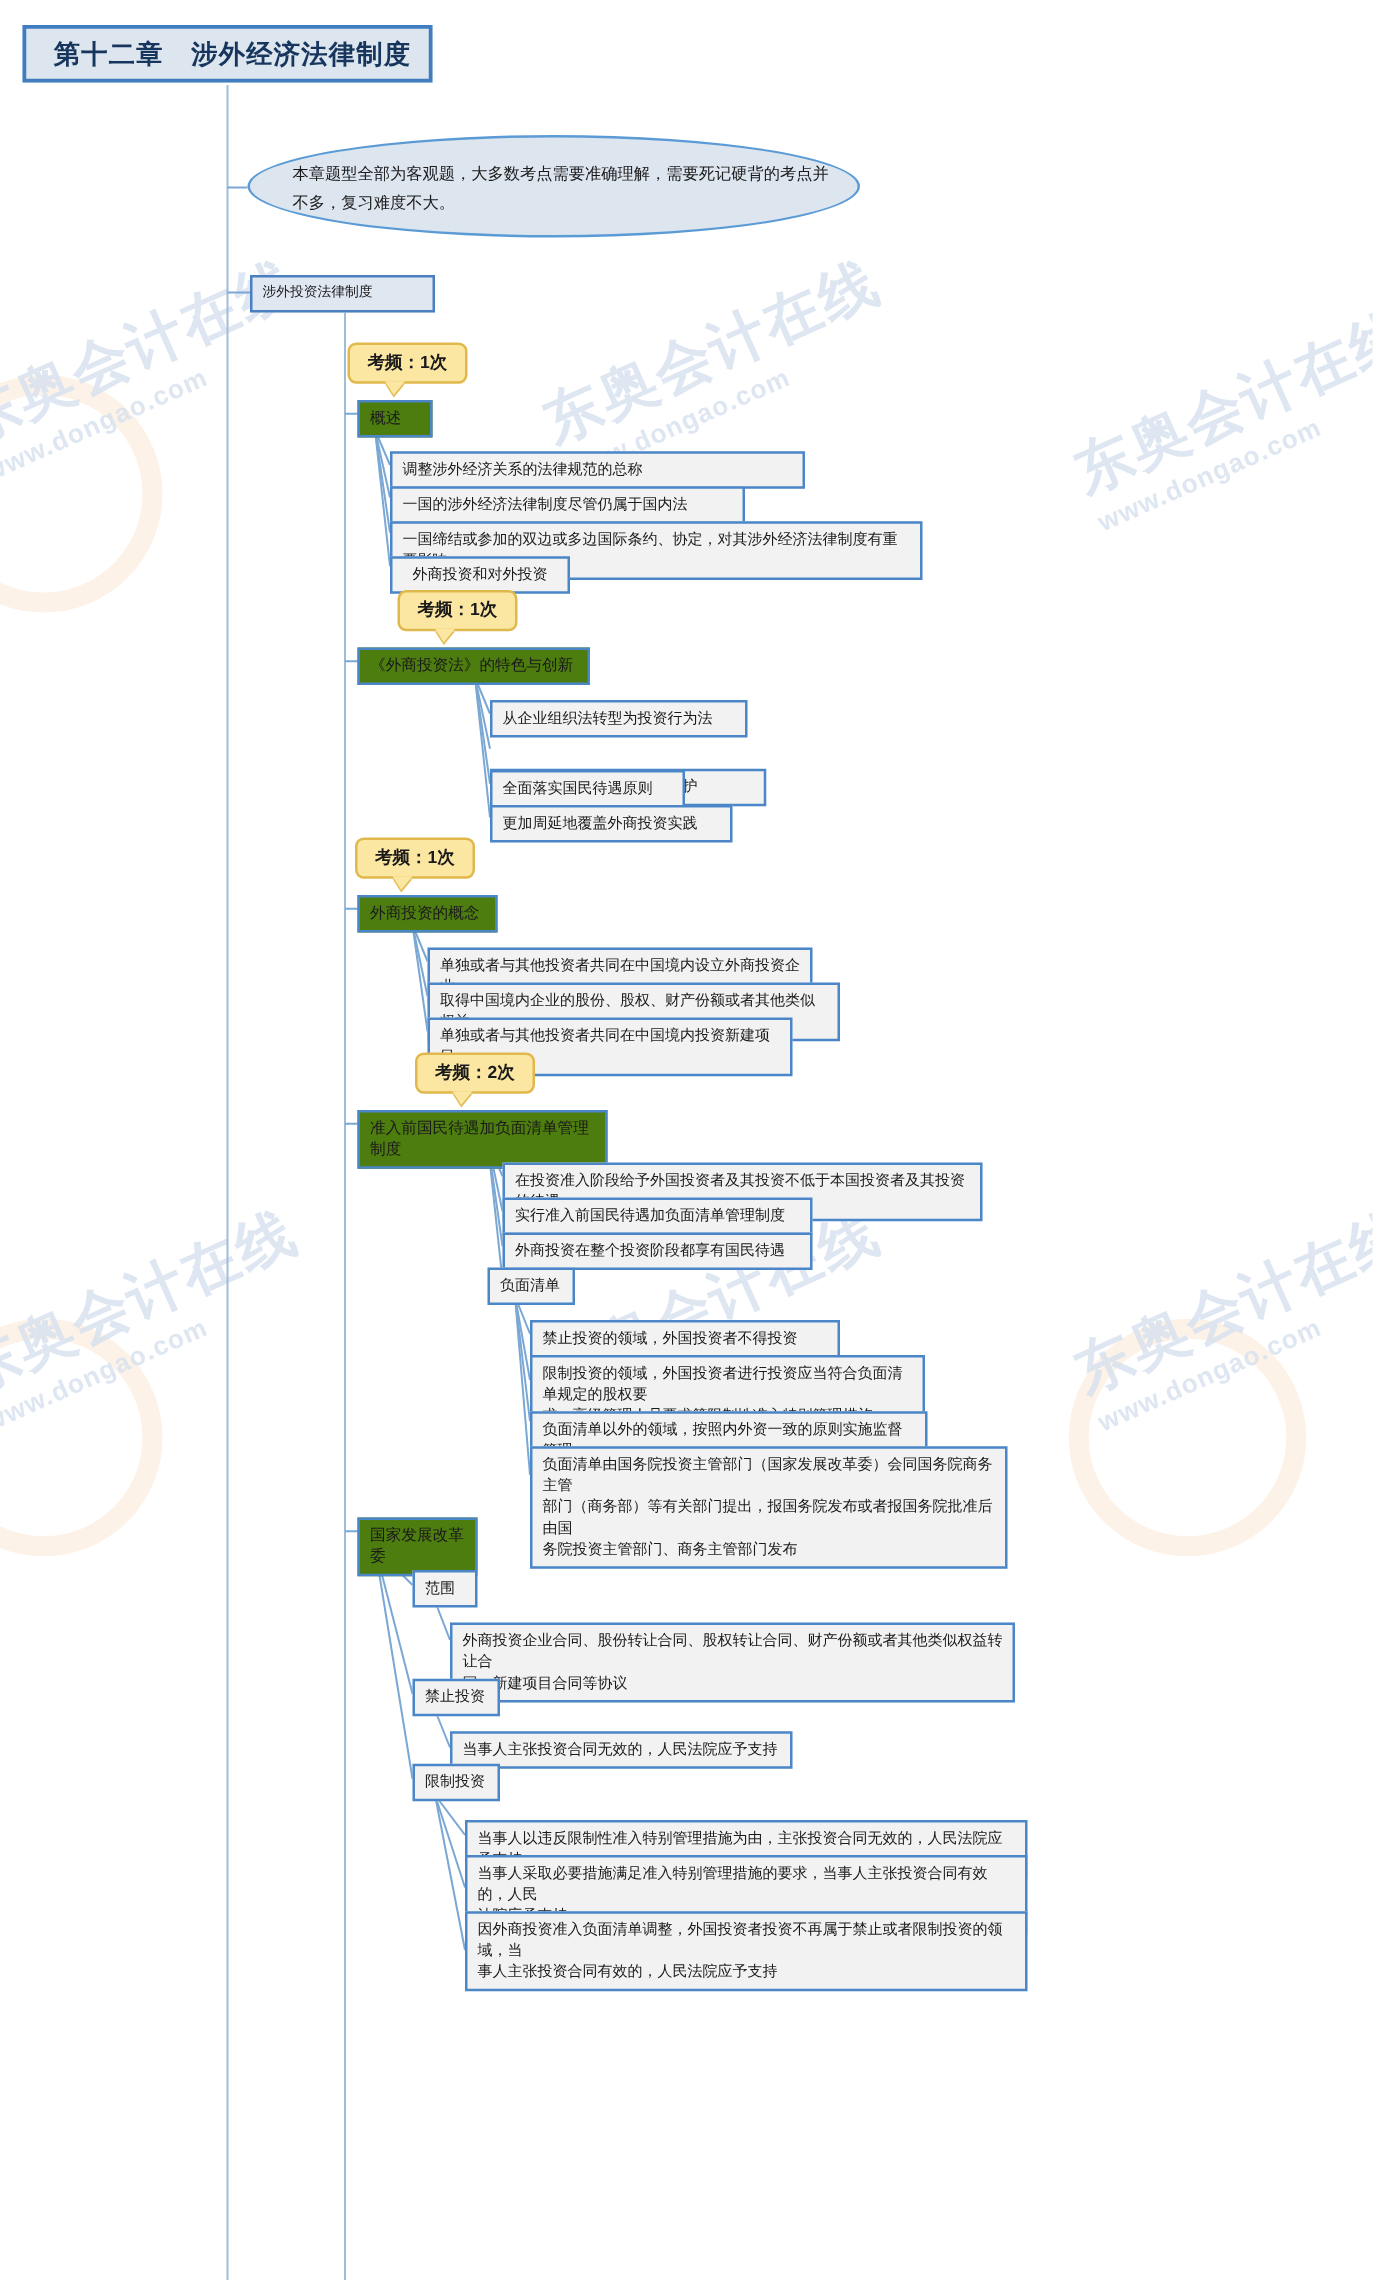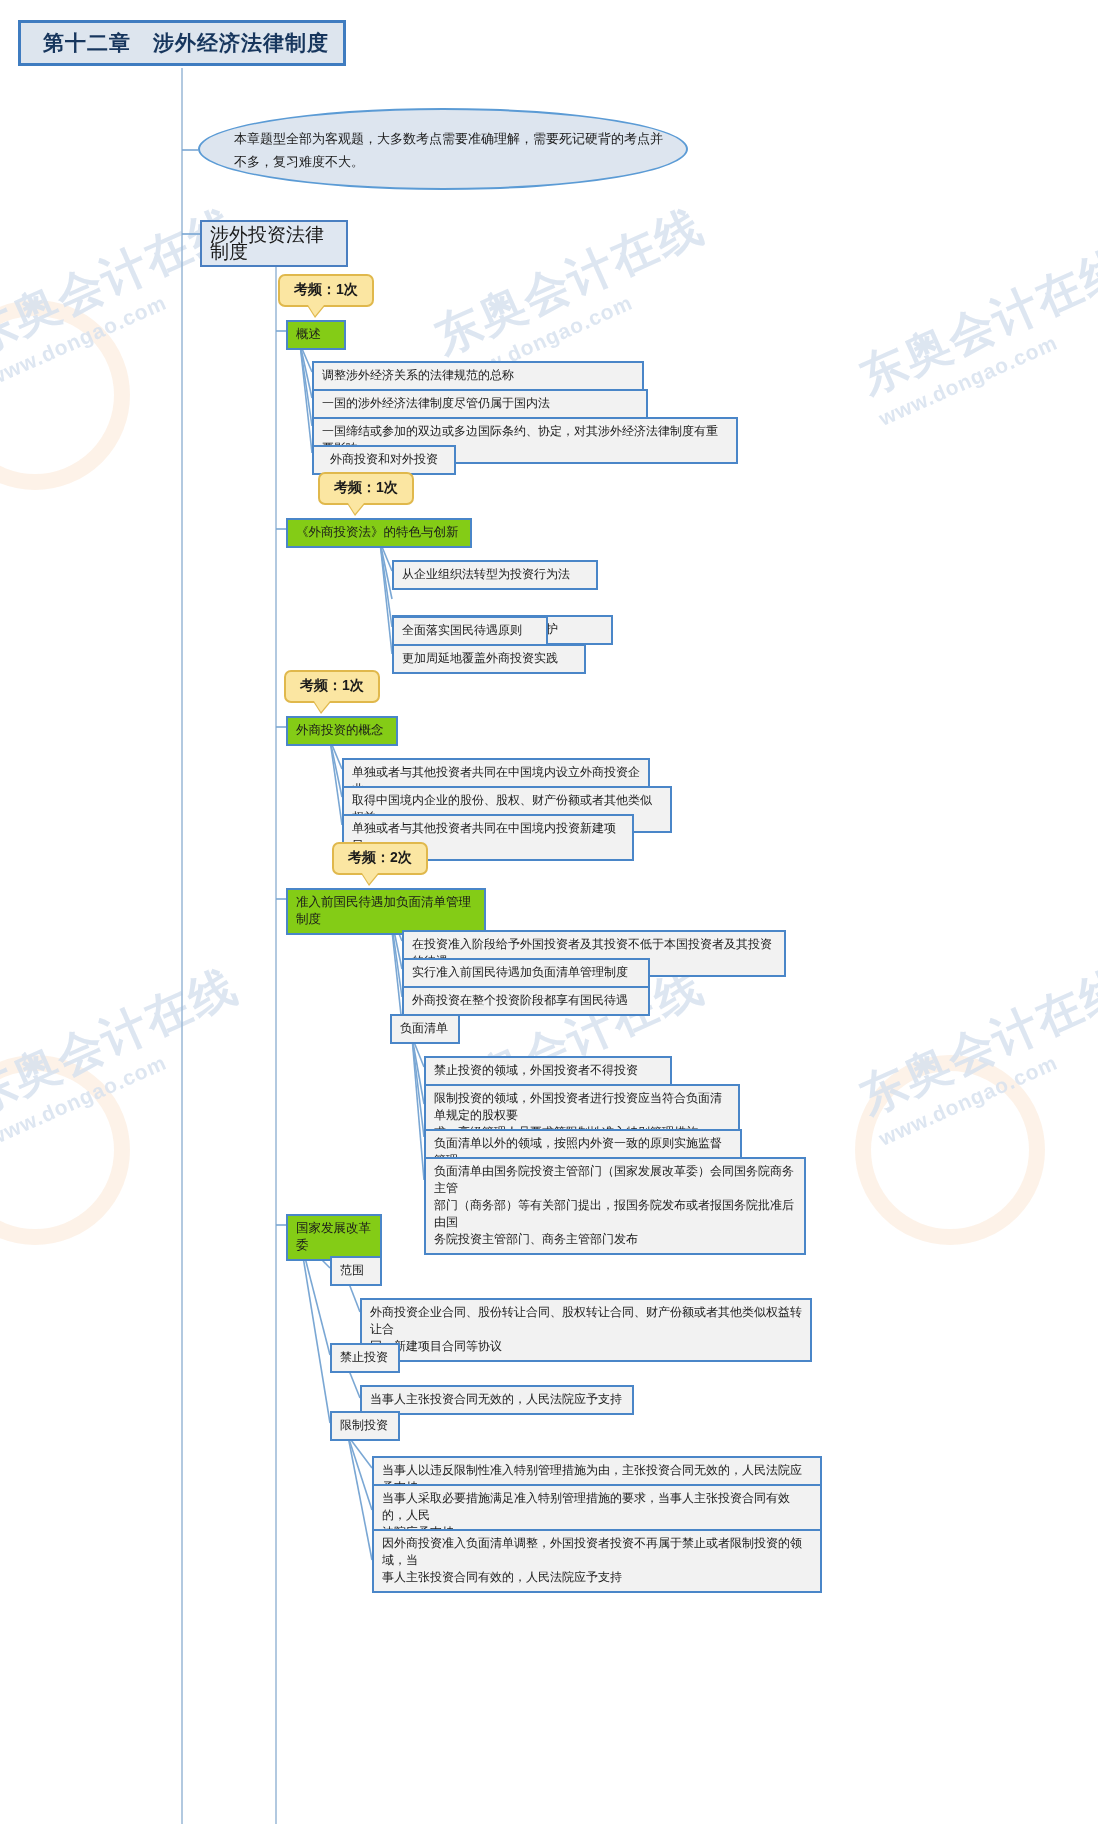--- a/index.html
+++ b/index.html
@@ -42,24 +42,24 @@
     color: #1a1a1a;
     font-size: 12px;
     line-height: 17px;
     padding: 4px 8px 5px 8px;
     white-space: pre-line;
     z-index: 3;
   }
   .node.lvl1 {
     background: #dfe7f1;
     border: 2px solid #4a7fc1;
-    font-size: 19px;
+    font-size: 11px;
   }
   .node.lvl2 {
-    background: #84cc16;
+    background: #4d7c0f;
     border: 2px solid #4a86c8;
     font-size: 12.5px;
   }
 
   
   #root-title {
     position: absolute;
     left: 18px; top: 20px;
     width: 328px; height: 46px;
     background: #dde5ee;
@@ -210,21 +210,21 @@
   <div id="summary">
     <div class="txt">本章题型全部为客观题，大多数考点需要准确理解，需要死记硬背的考点并不多，复习难度不大。</div>
   </div>
 
   <div class="node lvl1" style="left:200px; top:220px; width:148px;">涉外投资法律制度</div>
 
   <div class="badge" style="left:278px; top:274px;">考频：1次</div>
   <div class="node lvl2" style="left:286px; top:320px; width:60px;">概述</div>
 
   <div class="node" style="left:312px; top:361px; width:332px;">调整涉外经济关系的法律规范的总称</div>
-  <div class="node" style="left:312px; top:389px; width:336px;">一国的涉外经济法律制度尽管仍属于国内法</div>
+  <div class="node" style="left:312px; top:389px; width:284px;">一国的涉外经济法律制度尽管仍属于国内法</div>
   <div class="node" style="left:312px; top:417px; width:426px;">一国缔结或参加的双边或多边国际条约、协定，对其涉外经济法律制度有重要影响</div>
   <div class="node" style="left:312px; top:445px; width:144px;padding-left:16px;">外商投资和对外投资</div>
 
   <div class="badge" style="left:318px; top:472px;">考频：1次</div>
   <div class="node lvl2" style="left:286px; top:518px; width:186px;">《外商投资法》的特色与创新</div>
 
   <div class="node" style="left:392px; top:560px; width:206px;">从企业组织法转型为投资行为法</div>
   <div class="node" style="left:392px; top:588px; width:221px;margin-top:27px;">强调对外商投资的促进与保护</div>
   <div class="node" style="left:392px; top:616px; width:156px;">全面落实国民待遇原则</div>
   <div class="node" style="left:392px; top:644px; width:194px;">更加周延地覆盖外商投资实践</div>

